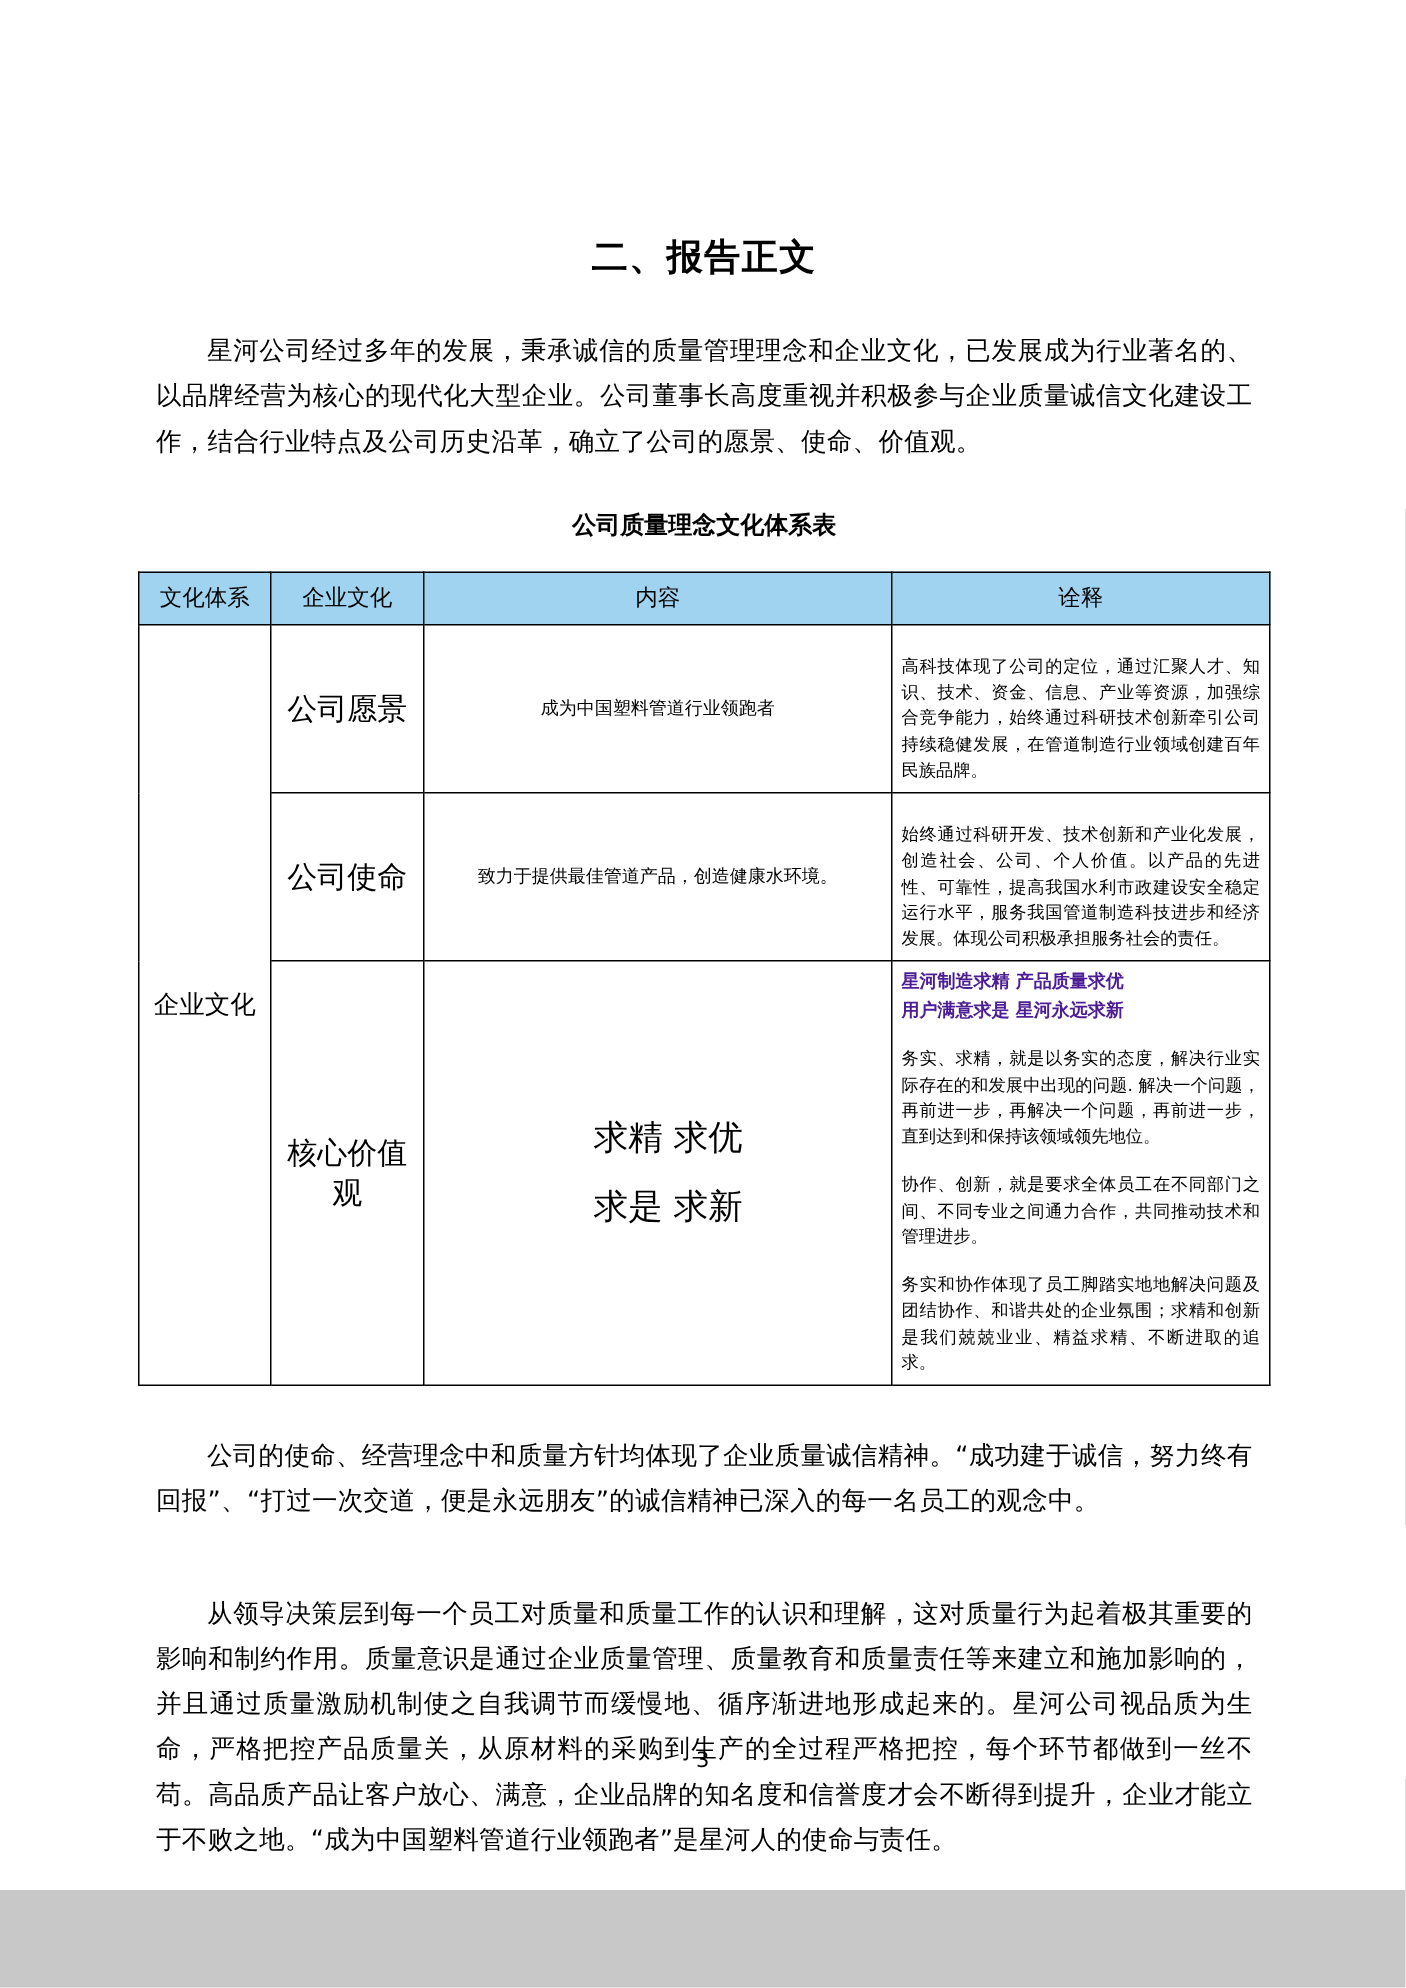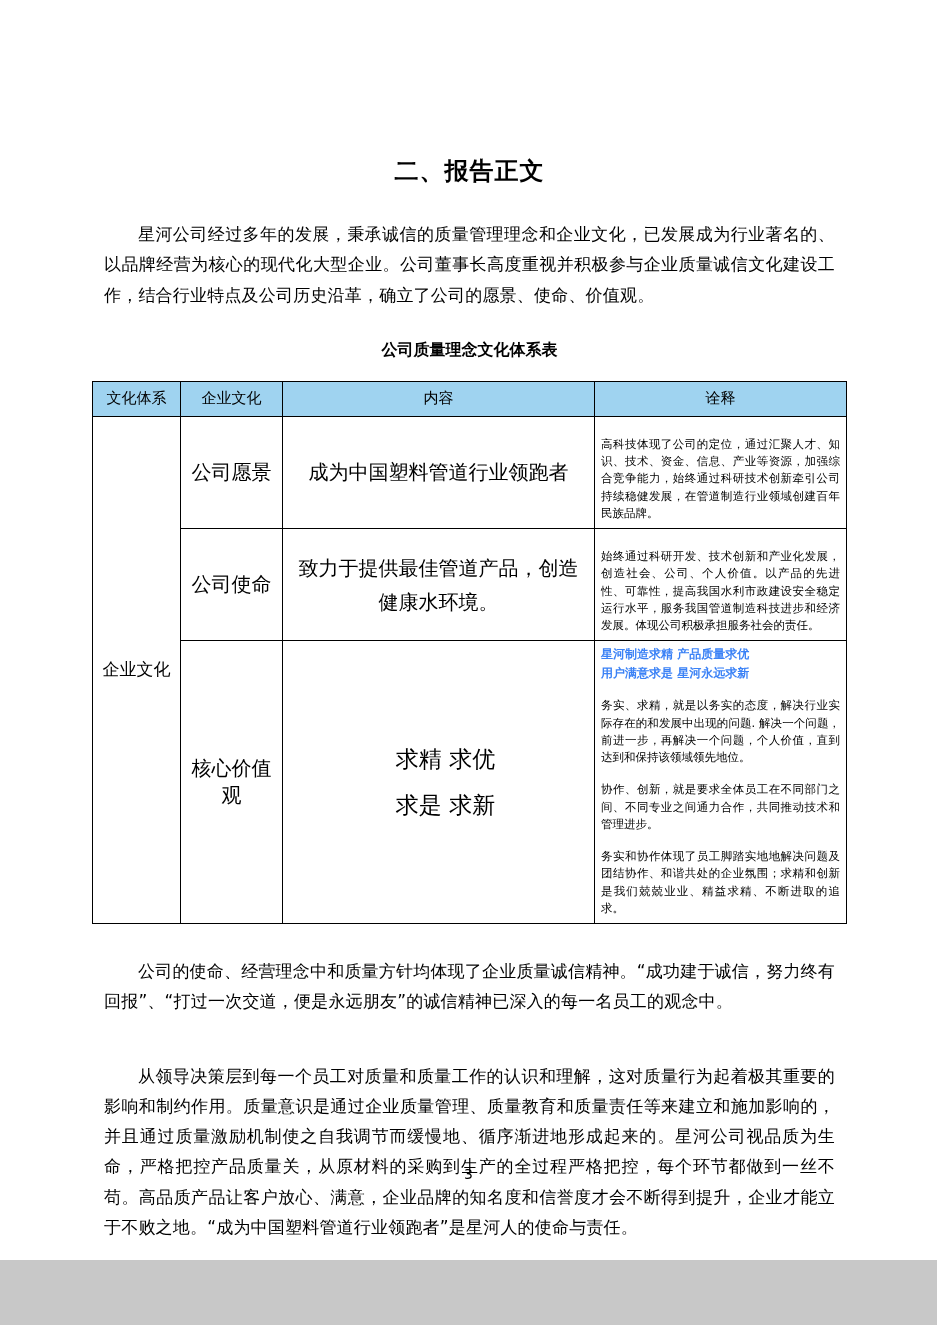--- a/index.html
+++ b/index.html
@@ -80,39 +80,39 @@
     font-size: 17px;
     width: 88px;
   }
   td.culture-name {
     text-align: center;
     font-size: 20px;
     width: 102px;
   }
   td.culture-content {
     text-align: center;
-    font-size: 20px;
+    font-size: 12px;
     line-height: 1.7;
   }
   td.culture-content.core {
     font-size: 23px;
     line-height: 2.0;
     padding-left: 20px;
   }
   td.culture-note {
     font-size: 11.5px;
     line-height: 1.5;
     text-align: justify;
     width: 252px;
     vertical-align: top;
     padding: 6px 7px;
   }
   td.culture-note .slogan {
     font-weight: bold;
-    color: #3b82f6;
+    color: #4c1d95;
     font-size: 12px;
     line-height: 1.55;
     margin-bottom: 10px;
   }
   td.culture-note .note-par {
     margin: 15px 0 2px 0;
   }
   .col-w1 { width: 88px; }
   .col-w2 { width: 102px; }
   .col-w4 { width: 252px; }
@@ -168,21 +168,21 @@
           <td class="culture-content">致力于提供最佳管道产品，创造健康水环境。</td>
           <td class="culture-note">
             <div class="note-par">始终通过科研开发、技术创新和产业化发展，创造社会、公司、个人价值。以产品的先进性、可靠性，提高我国水利市政建设安全稳定运行水平，服务我国管道制造科技进步和经济发展。体现公司积极承担服务社会的责任。</div>
           </td>
         </tr>
         <tr>
           <td class="culture-name">核心价值观</td>
           <td class="culture-content core">求精  求优<br>求是  求新</td>
           <td class="culture-note">
             <div class="slogan">星河制造求精  产品质量求优<br>用户满意求是  星河永远求新</div>
-            <div class="note-par">务实、求精，就是以务实的态度，解决行业实际存在的和发展中出现的问题. 解决一个问题，前进一步，再解决一个问题，个人价值，直到达到和保持该领域领先地位。</div>
+            <div class="note-par">务实、求精，就是以务实的态度，解决行业实际存在的和发展中出现的问题. 解决一个问题，再前进一步，再解决一个问题，再前进一步，直到达到和保持该领域领先地位。</div>
             <div class="note-par">协作、创新，就是要求全体员工在不同部门之间、不同专业之间通力合作，共同推动技术和管理进步。</div>
             <div class="note-par">务实和协作体现了员工脚踏实地地解决问题及团结协作、和谐共处的企业氛围；求精和创新是我们兢兢业业、精益求精、不断进取的追求。</div>
           </td>
         </tr>
       </tbody>
     </table>
 
     <div class="par-gap"></div>
     <p class="body-par">公司的使命、经营理念中和质量方针均体现了企业质量诚信精神。“成功建于诚信，努力终有回报”、“打过一次交道，便是永远朋友”的诚信精神已深入的每一名员工的观念中。</p>
 

